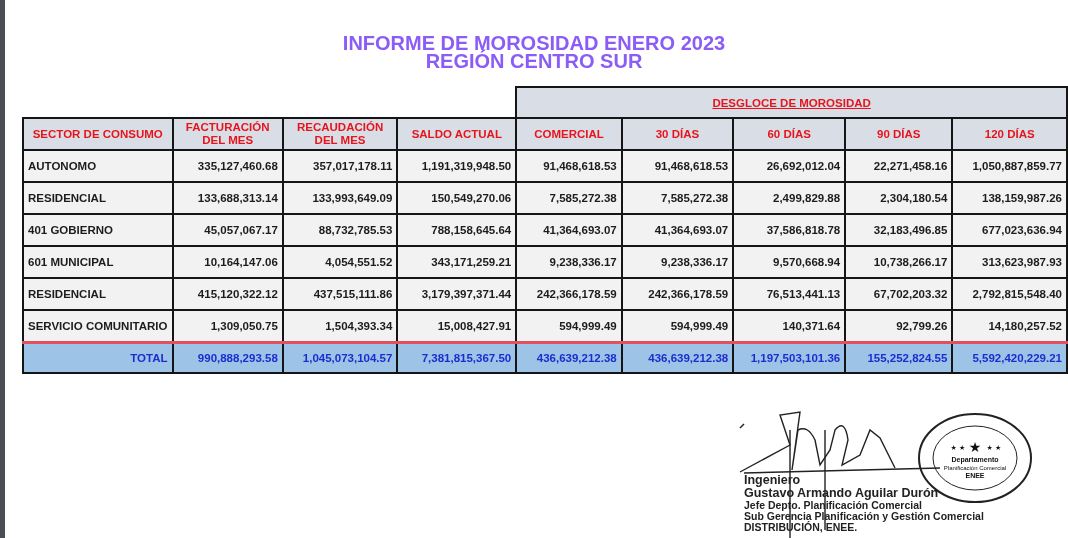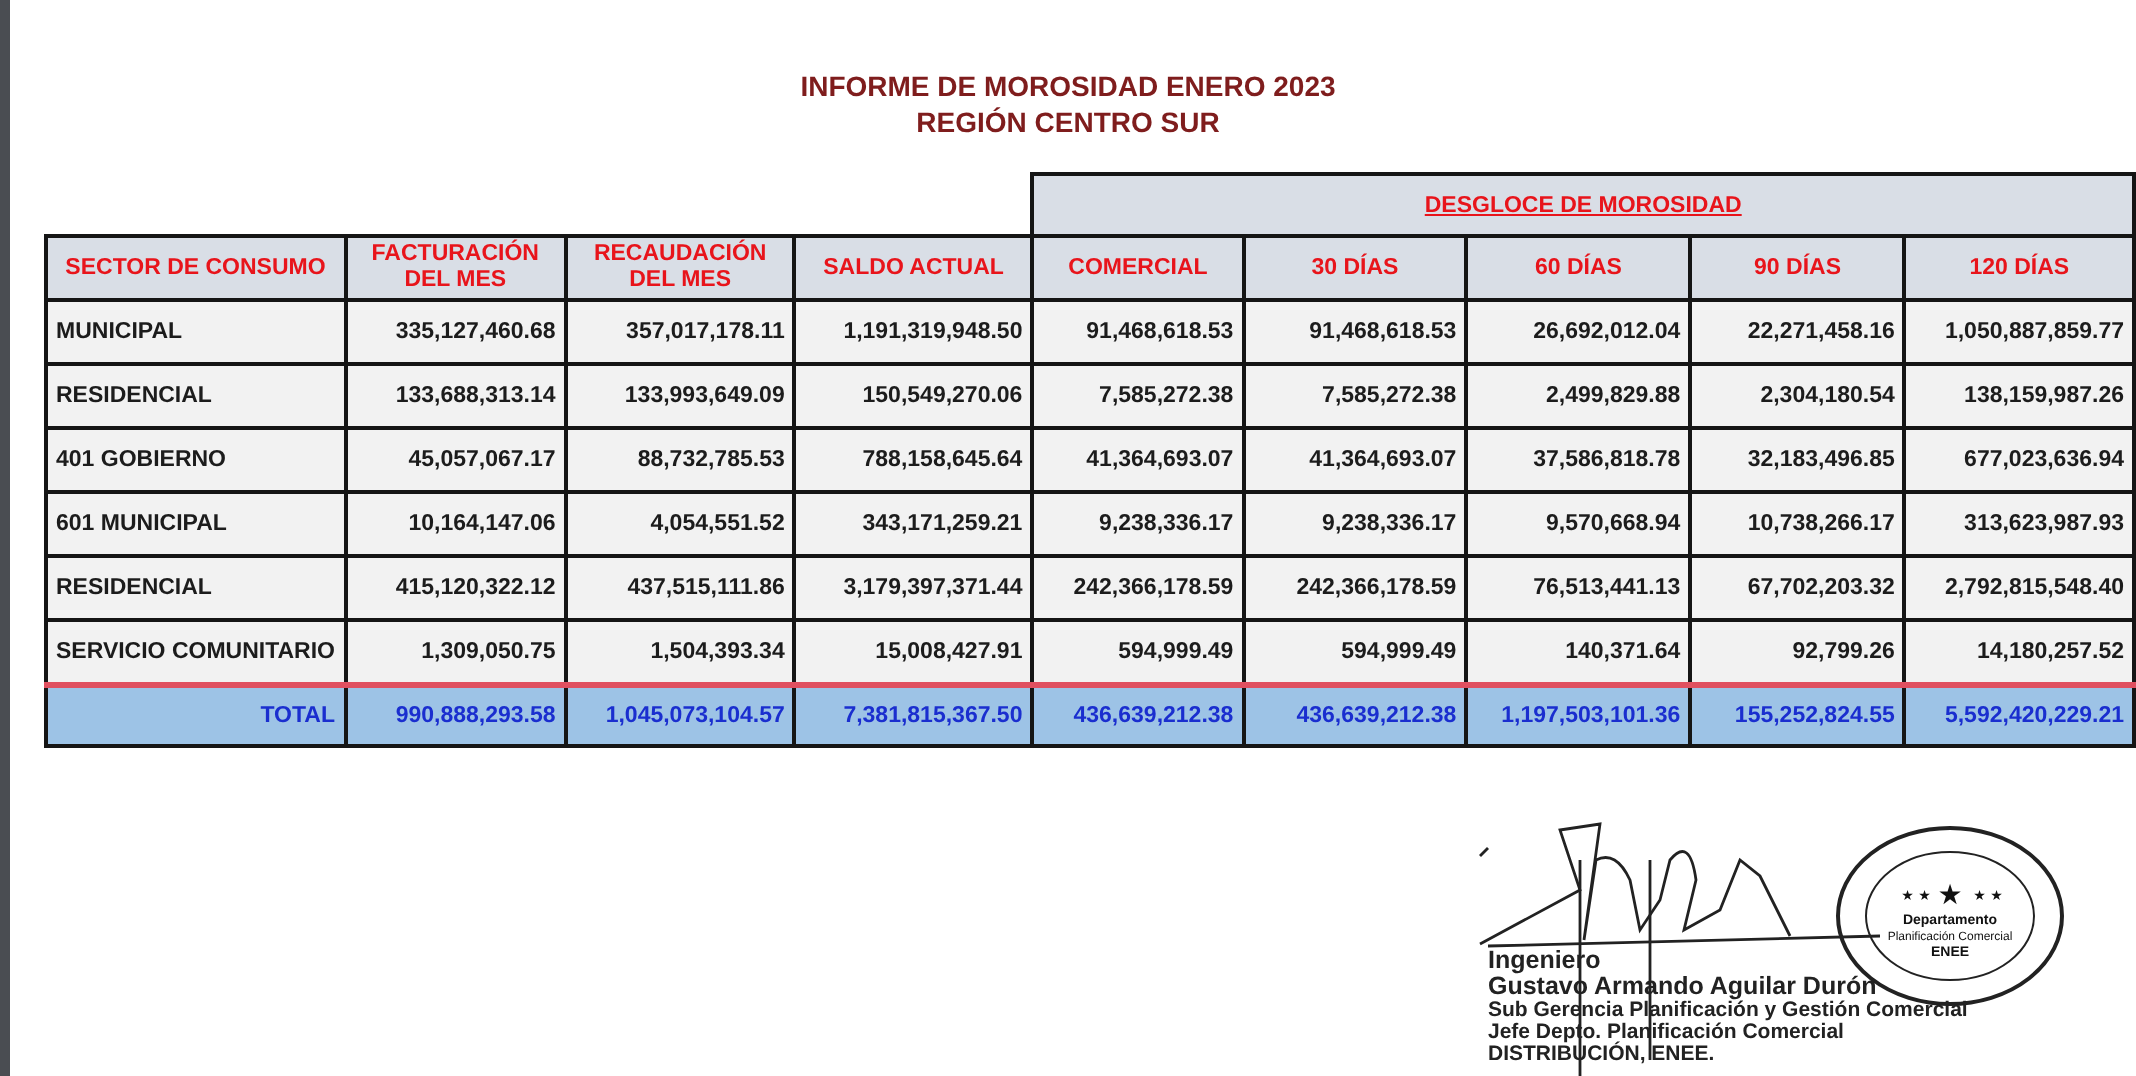--- a/index.html
+++ b/index.html
@@ -8,21 +8,21 @@
     background: #ffffff;
     font-family: "Liberation Sans", sans-serif;
     position: relative;
   }
   .left-bar {
     position: absolute; left: 0; top: 0; width: 5px; height: 538px;
     background: #4a4d52;
   }
   .title-block {
     position: absolute; left: 0; width: 1068px; top: 34px;
-    text-align: center; font-weight: bold; font-size: 14px; line-height: 18px; color: #7f1d1d;
+    text-align: center; font-weight: bold; font-size: 20px; line-height: 18px; color: #8b5cf6;
   }
   table.report {
     position: absolute; left: 22px; top: 86px;
     border-collapse: collapse;
     table-layout: fixed;
   }
   table.report td {
     border: 2px solid #151515;
     font-size: 11.5px; font-weight: bold; color: #1c1c1c;
     padding: 0 4px;
@@ -91,21 +91,21 @@
     <td class="col-header">SALDO ACTUAL</td>
     <td class="col-header">COMERCIAL</td>
     <td class="col-header">30 DÍAS</td>
     <td class="col-header">60 DÍAS</td>
     <td class="col-header">90 DÍAS</td>
     <td class="col-header">120 DÍAS</td>
   </tr>
   </tbody>
     <tbody id="rows-body">
       <tr class="data-row">
-        <td class="sector">MUNICIPAL</td>
+        <td class="sector">AUTONOMO</td>
         <td class="num">335,127,460.68</td>
         <td class="num">357,017,178.11</td>
         <td class="num">1,191,319,948.50</td>
         <td class="num">91,468,618.53</td>
         <td class="num">91,468,618.53</td>
         <td class="num">26,692,012.04</td>
         <td class="num">22,271,458.16</td>
         <td class="num">1,050,887,859.77</td>
       </tr>
       <tr class="data-row">
@@ -194,17 +194,17 @@
       <text x="228" y="40" font-size="7" text-anchor="middle" font-family="DejaVu Sans, sans-serif" fill="#111">★ ★</text>
       <text x="264" y="40" font-size="7" text-anchor="middle" font-family="DejaVu Sans, sans-serif" fill="#111">★ ★</text>
       <text x="245" y="52" font-size="7" text-anchor="middle" font-family="Liberation Sans, sans-serif" font-weight="bold" fill="#111">Departamento</text>
       <text x="245" y="60" font-size="6" text-anchor="middle" font-family="Liberation Sans, sans-serif" fill="#111">Planificación Comercial</text>
       <text x="245" y="68" font-size="7" text-anchor="middle" font-family="Liberation Sans, sans-serif" font-weight="bold" fill="#111">ENEE</text>
     </g>
   </svg>
   <div class="sig-text">
     <div class="name">Ingeniero</div>
     <div class="name">Gustavo Armando Aguilar Durón</div>
+    <div class="role">Jefe Depto. Planificación Comercial</div>
     <div class="role">Sub Gerencia Planificación y Gestión Comercial</div>
-    <div class="role">Jefe Depto. Planificación Comercial</div>
     <div class="role">DISTRIBUCIÓN, ENEE.</div>
   </div>
 </div>
 
 </body></html>

